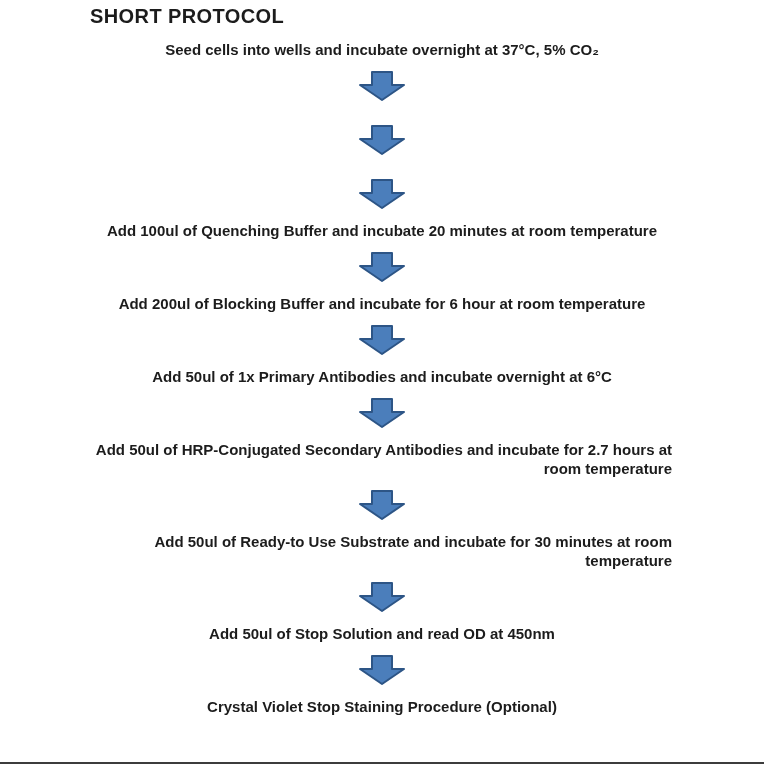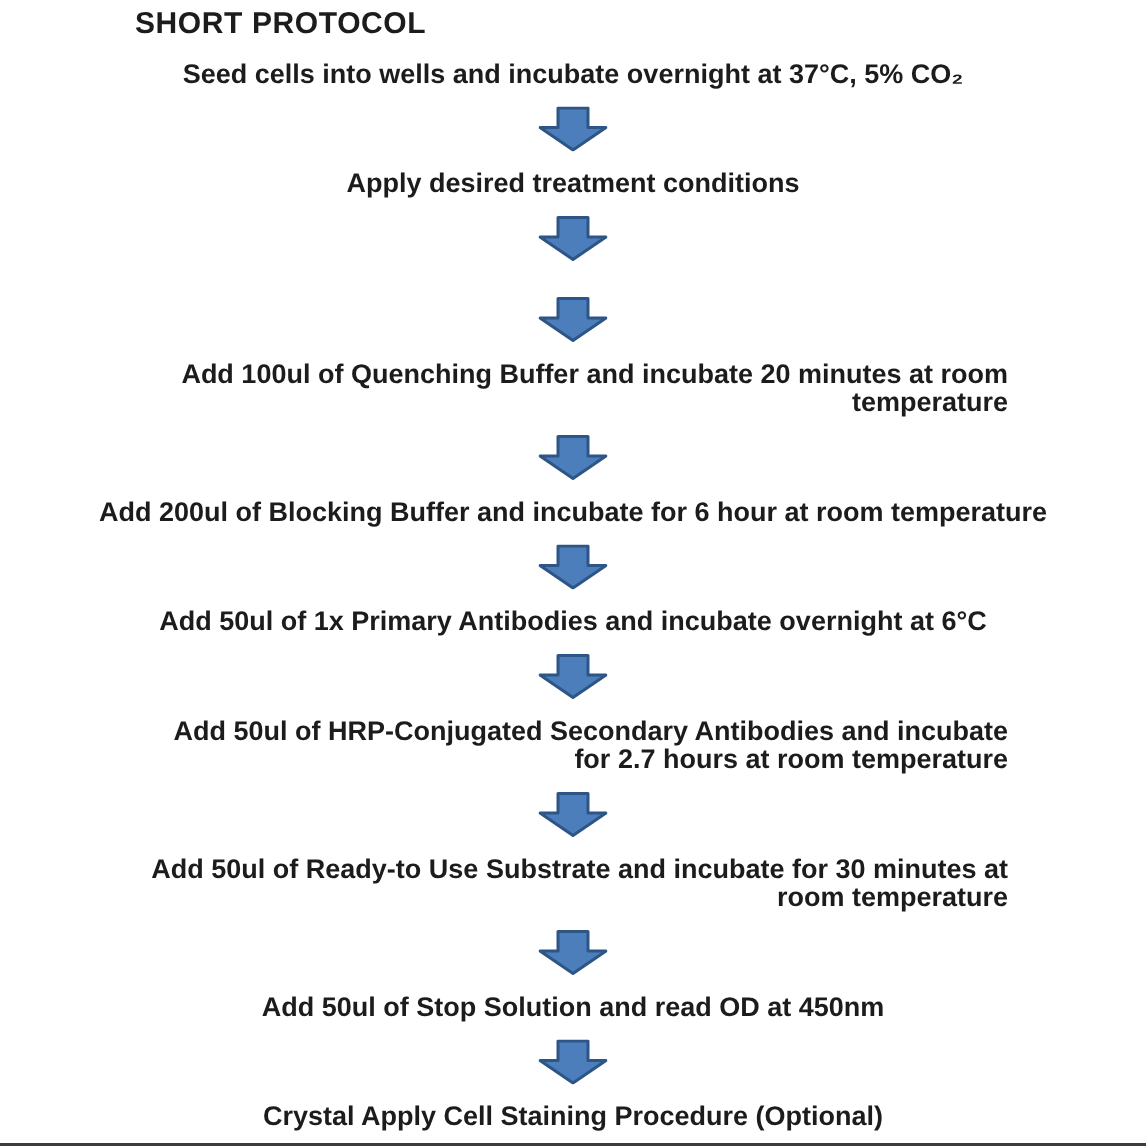--- a/index.html
+++ b/index.html
@@ -25,21 +25,21 @@
   .page-title {
     align-self: flex-start;
     margin: 0 0 12px 90px;
     font-size: 20px;
     line-height: 23px;
     font-weight: bold;
     letter-spacing: 0.4px;
   }
   .step {
     margin: 0;
-    font-size: 18px;
+    font-size: 15px;
     line-height: 19px;
     font-weight: bold;
     text-align: center;
     white-space: nowrap;
   }
   .step.wrap {
     white-space: normal;
     max-width: 580px;
     text-align: right;
   }
@@ -68,21 +68,20 @@
 <div class="flow">
 
   <h1 class="page-title">SHORT PROTOCOL</h1>
 
   <p class="step">Seed cells into wells and incubate overnight at 37°C, 5% CO₂</p>
 
   <svg class="arrow" width="46" height="30" viewBox="0 0 46 30" aria-hidden="true">
     <polygon points="13,1 33,1 33,14 45,14 23,29 1,14 13,14"></polygon>
   </svg>
 
-  <p class="step">Apply desired treatment conditions</p>
 
   <svg class="arrow" width="46" height="30" viewBox="0 0 46 30" aria-hidden="true">
     <polygon points="13,1 33,1 33,14 45,14 23,29 1,14 13,14"></polygon>
   </svg>
 
 
   <svg class="arrow" width="46" height="30" viewBox="0 0 46 30" aria-hidden="true">
     <polygon points="13,1 33,1 33,14 45,14 23,29 1,14 13,14"></polygon>
   </svg>
 
@@ -115,17 +114,17 @@
   <svg class="arrow" width="46" height="30" viewBox="0 0 46 30" aria-hidden="true">
     <polygon points="13,1 33,1 33,14 45,14 23,29 1,14 13,14"></polygon>
   </svg>
 
   <p class="step">Add 50ul of Stop Solution and read OD at 450nm</p>
 
   <svg class="arrow" width="46" height="30" viewBox="0 0 46 30" aria-hidden="true">
     <polygon points="13,1 33,1 33,14 45,14 23,29 1,14 13,14"></polygon>
   </svg>
 
-  <p class="step">Crystal Apply Cell Staining Procedure (Optional)</p>
+  <p class="step">Crystal Violet Stop Staining Procedure (Optional)</p>
 
 </div>
 
 <div class="bottom-rule"></div>
 
 </body></html>

